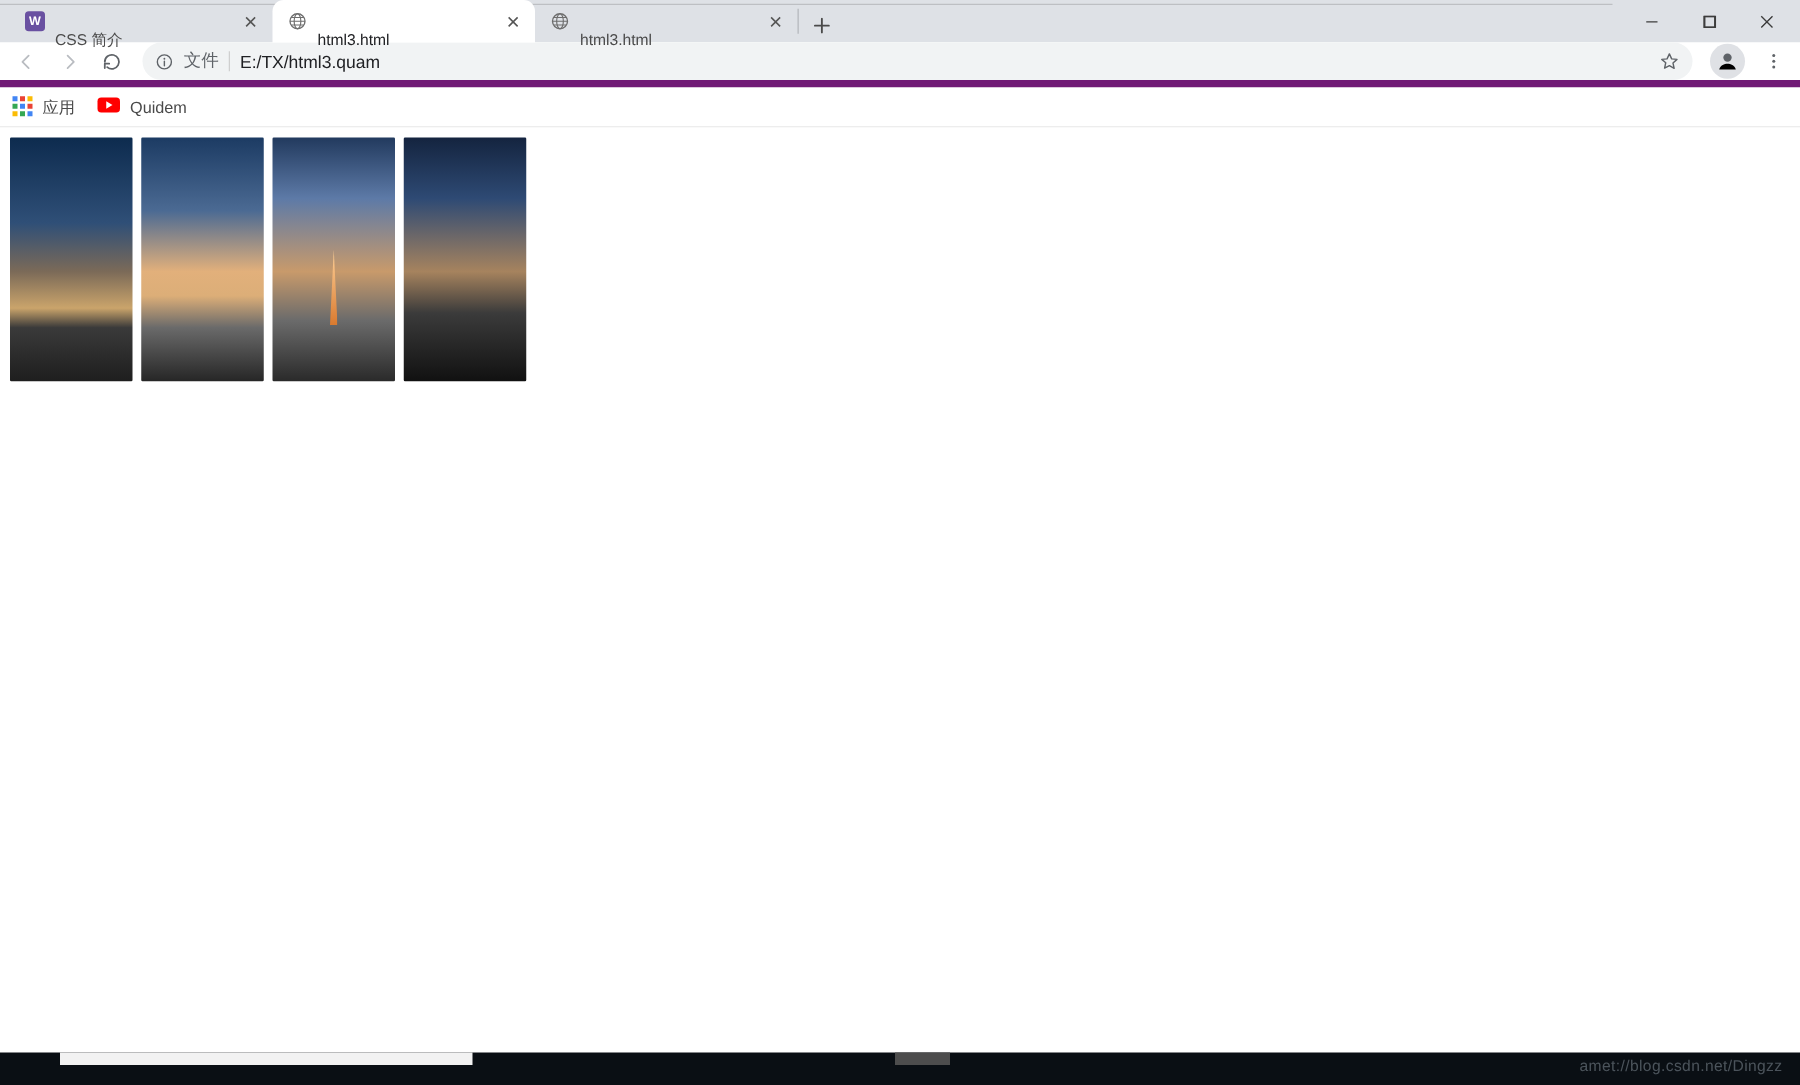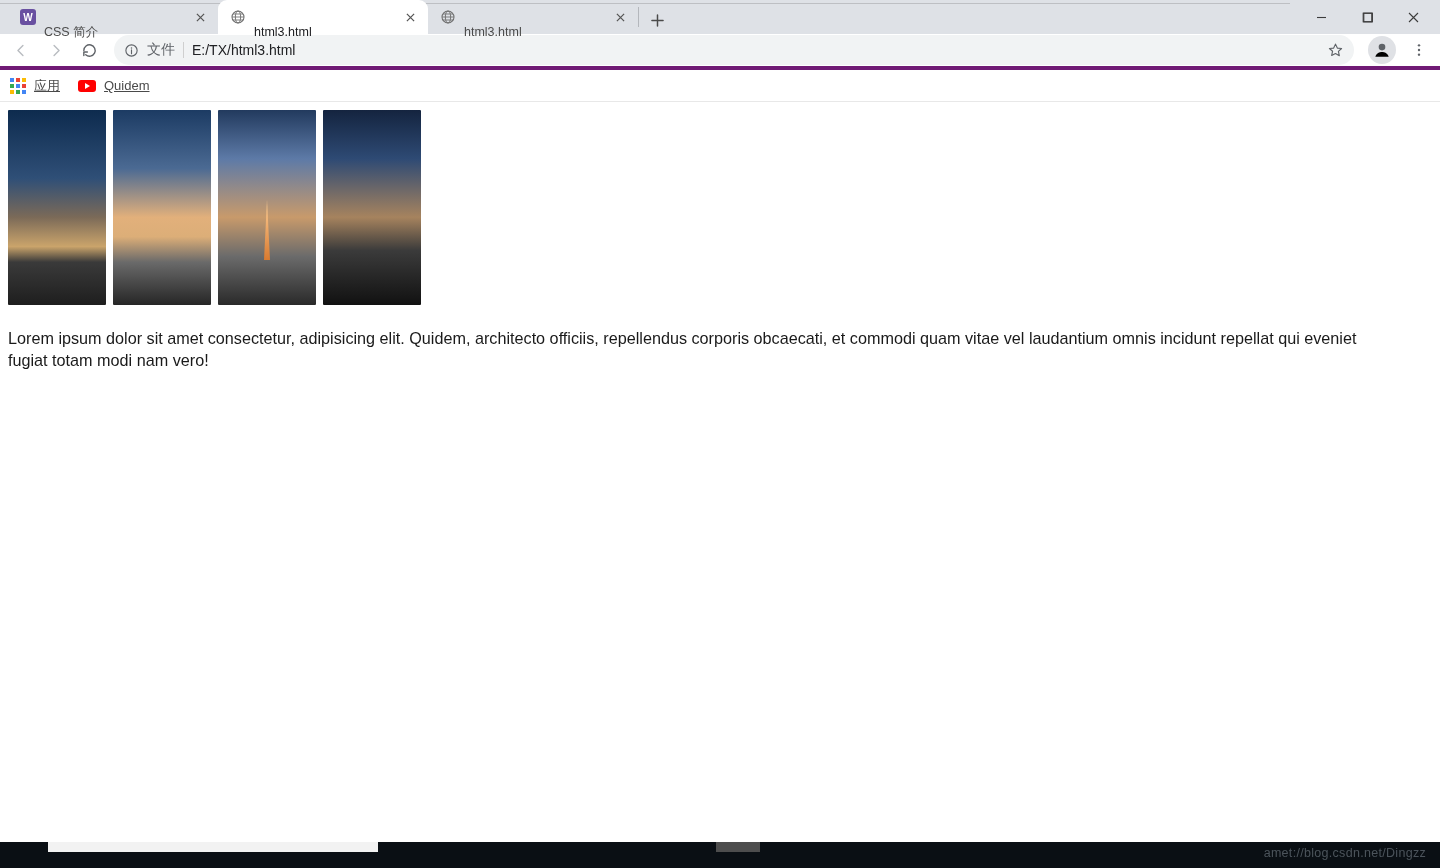--- a/index.html
+++ b/index.html
@@ -21,38 +21,38 @@
     .tab .close { width:16px; height:16px; display:flex; align-items:center; justify-content:center; color:#555; flex:0 0 16px; }
     .tab .close svg{width:9px;height:9px;}
     .tab-sep { width:1px; height:20px; background:#b4b7bc; align-self:center; }
     .newtab-btn { width:28px; height:28px; display:flex; align-items:center; justify-content:center; color:#444; margin-left:4px; }
     .newtab-btn svg{width:13px;height:13px;}
 
     .fav-w3 { width:16px;height:16px;background:#6950a1;color:#fff;font-size:10px;font-weight:700;display:flex;align-items:center;justify-content:center;border-radius:3px; }
     .fav-globe svg{ width:16px;height:16px;fill:#6e6e6e; }
 
     
-    .toolbar { height: 36px; background:#fff; border-bottom:4px solid #701a75; display:flex; align-items:center; padding:0 6px; gap:4px; }
+    .toolbar { height: 36px; background:#fff; border-bottom:6px solid #701a75; display:flex; align-items:center; padding:0 6px; gap:4px; }
     .tbtn { width:30px; height:30px; display:flex; align-items:center; justify-content:center; color:#5f6368; border-radius:50%; }
     .tbtn.disabled{ color:#b9bcc1; }
     .tbtn svg{width:17px;height:17px;}
     .omnibox { flex:1; height:30px; background:#f1f3f4; border-radius:15px; display:flex; align-items:center; padding:0 10px; gap:8px; font-size:14px; color:#202124; margin:0 6px; }
     .omnibox .info{ color:#5f6368; display:flex; align-items:center; }
     .omnibox .info svg{width:15px;height:15px;}
     .omnibox .scheme{ color:#5f6368; }
     .omnibox .divider{ width:1px;height:16px;background:#cfcfcf; }
     .omnibox .star{ margin-left:auto; color:#5f6368; display:flex;}
     .omnibox .star svg{width:17px;height:17px;}
     .avatar { width:28px;height:28px;border-radius:50%;background:#dfe1e5;display:flex;align-items:center;justify-content:center; margin:0 4px; }
     .avatar svg{width:20px;height:20px;fill:#5f6368;}
     .kebab svg{width:16px;height:16px;fill:#5f6368;}
 
     
     .bmbar{ height:32px; background:#fff; border-bottom:1px solid #e8e8e8; display:flex; align-items:center; padding-left:10px; gap:18px; font-size:13px; color:#4a4a4a; }
-    .bm{ display:flex; align-items:center; gap:8px;text-decoration:underline; }
+    .bm{ display:flex; align-items:flex-start; gap:8px; }
     .apps-icon{ width:16px;height:16px; display:grid; grid-template-columns:repeat(3,4px); grid-template-rows:repeat(3,4px); gap:2px; }
     .apps-icon span:nth-child(1){background:#4285f4;} .apps-icon span:nth-child(2){background:#ea4335;} .apps-icon span:nth-child(3){background:#fbbc04;}
     .apps-icon span:nth-child(4){background:#34a853;} .apps-icon span:nth-child(5){background:#4285f4;} .apps-icon span:nth-child(6){background:#ea4335;}
     .apps-icon span:nth-child(7){background:#fbbc04;} .apps-icon span:nth-child(8){background:#34a853;} .apps-icon span:nth-child(9){background:#4285f4;}
     .yt-icon{ width:18px;height:12px;background:#ff0000;border-radius:3px;position:relative; }
     .yt-icon::after{content:"";position:absolute;left:7px;top:3px;border-left:5px solid #fff;border-top:3px solid transparent;border-bottom:3px solid transparent;}
 
     
     .viewport{ height: calc(868px - 34px - 36px - 32px - 26px); background:#fff; overflow:auto; position:relative; }
     .page-body{ padding:8px; }
@@ -177,21 +177,21 @@
   <div class="omnibox">
     <span class="info">
         <svg viewBox="0 0 24 24">
           <circle cx="12" cy="12" r="9" fill="none" stroke="currentColor" stroke-width="1.8"></circle>
           <circle cx="12" cy="8" r="1.2" fill="currentColor"></circle>
           <path d="M12 11v6" stroke="currentColor" stroke-width="1.8" stroke-linecap="round"></path>
         </svg>
       </span>
     <span class="scheme">文件</span>
     <span class="divider"></span>
-    <span>E:/TX/html3.html</span>
+    <span>E:/TX/html3.quam</span>
     <span class="star">
         <svg viewBox="0 0 24 24">
           <path d="M12 3l2.6 5.6 6 .6-4.5 4.1 1.3 6-5.4-3.1L6.6 19l1.3-6L3.4 9.2l6-.6L12 3z" fill="none" stroke="currentColor" stroke-width="1.6" stroke-linejoin="round"></path>
         </svg>
       </span>
   </div>
 
   <span class="avatar">
       <svg viewBox="0 0 24 24">
         <circle cx="12" cy="8.5" r="4"></circle>
@@ -229,21 +229,20 @@
 </div>
 
 <div class="viewport">
   <div class="page-body">
     <div class="thumb-row">
       <div class="thumb t1"></div>
       <div class="thumb t2"></div>
       <div class="thumb t3"></div>
       <div class="thumb t4"></div>
     </div>
-    <p class="lorem">Lorem ipsum dolor sit amet consectetur, adipisicing elit. Quidem, architecto officiis, repellendus corporis obcaecati, et commodi quam vitae vel laudantium omnis incidunt repellat qui eveniet fugiat totam modi nam vero!</p>
   </div>
 </div>
 
 <div class="taskbar">
   <div class="seg a"></div>
   <div class="seg b"></div>
 </div>
 <div class="watermark">amet://blog.csdn.net/Dingzz</div>
 
 </body></html>

